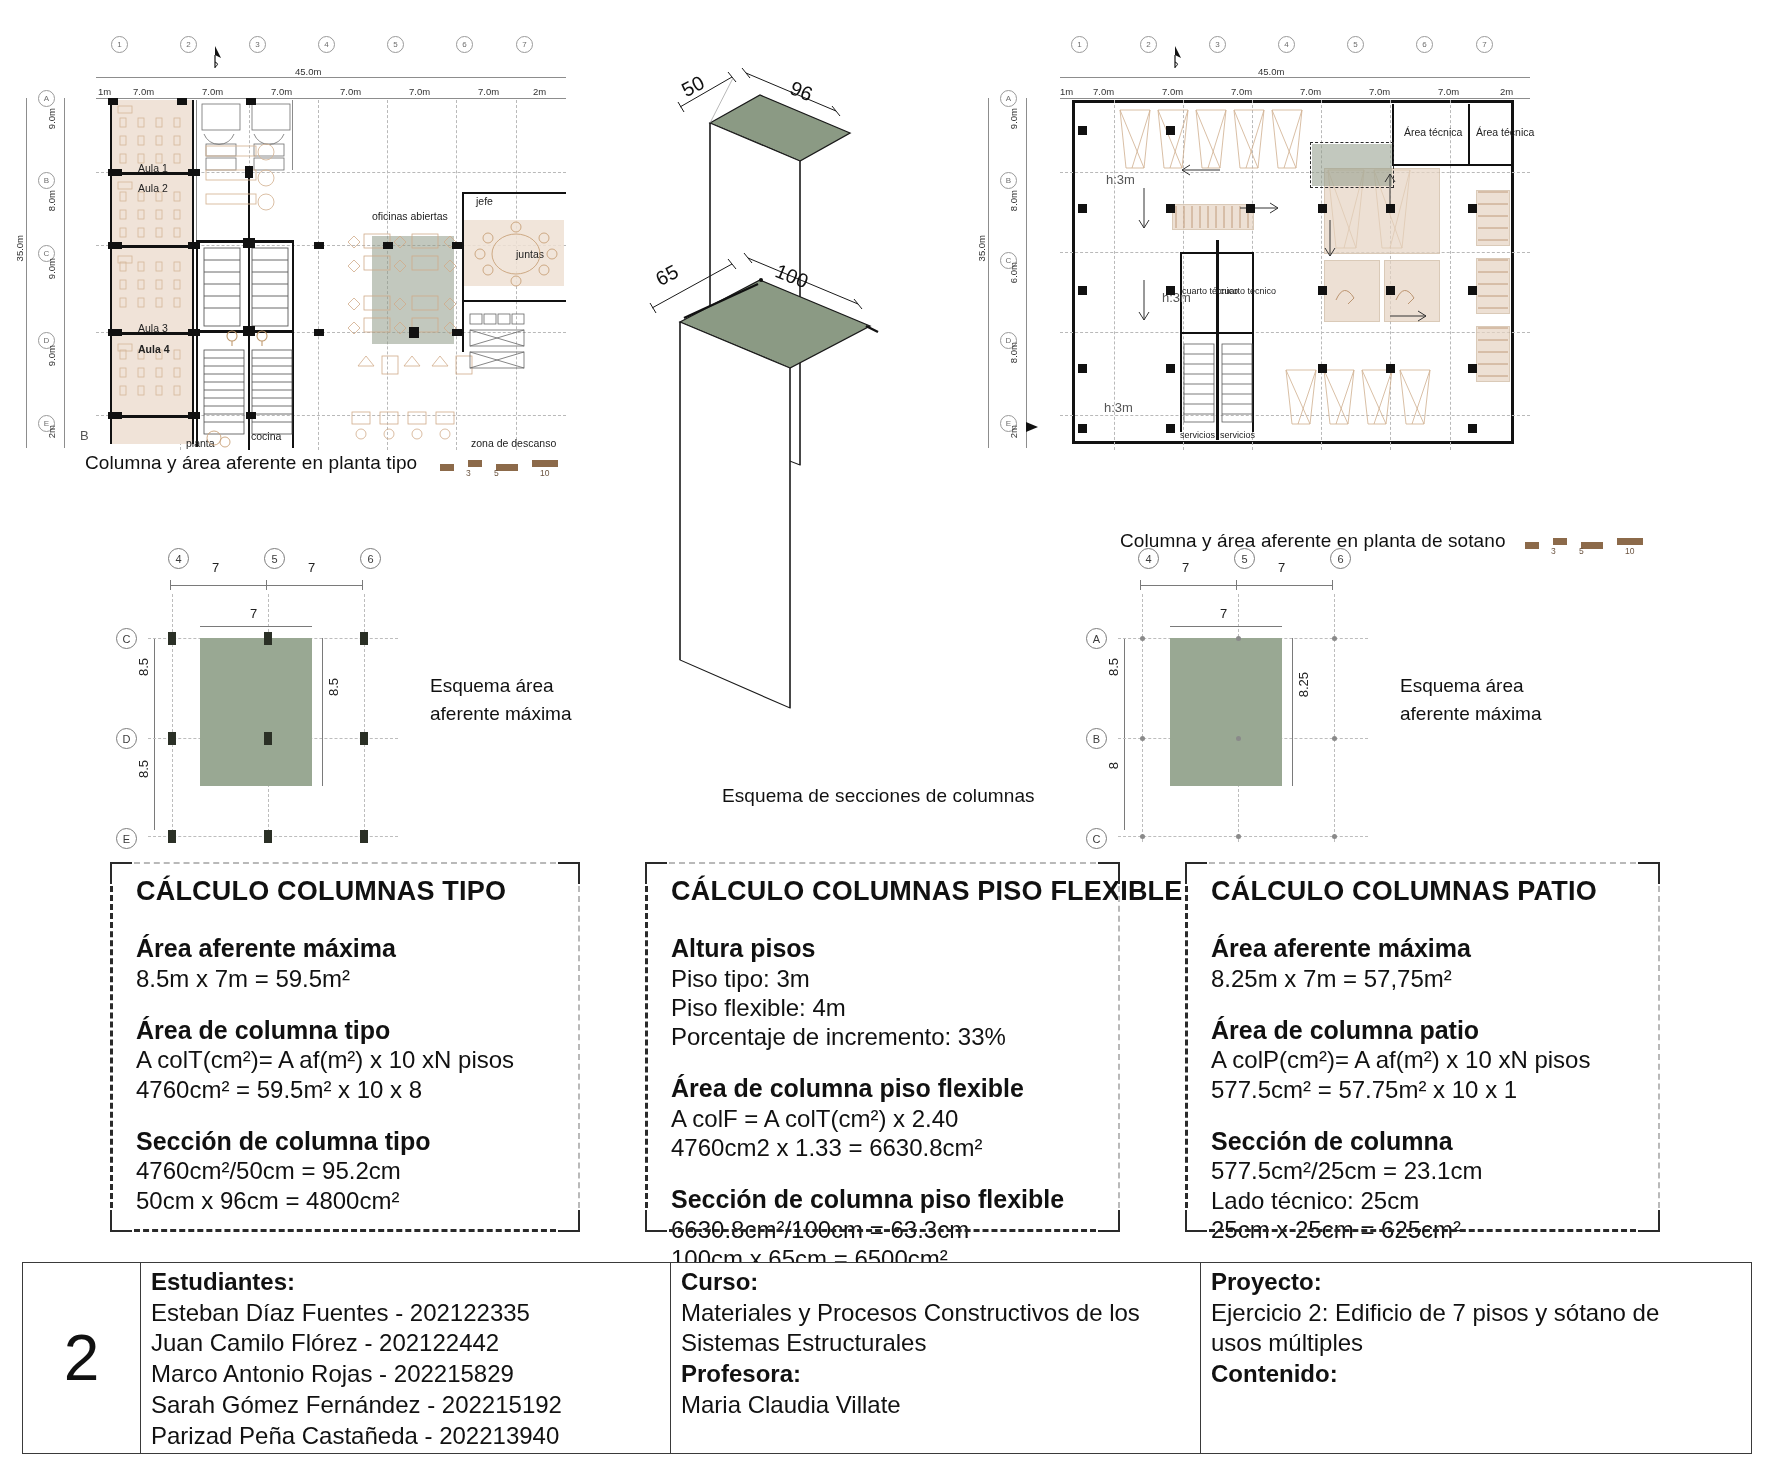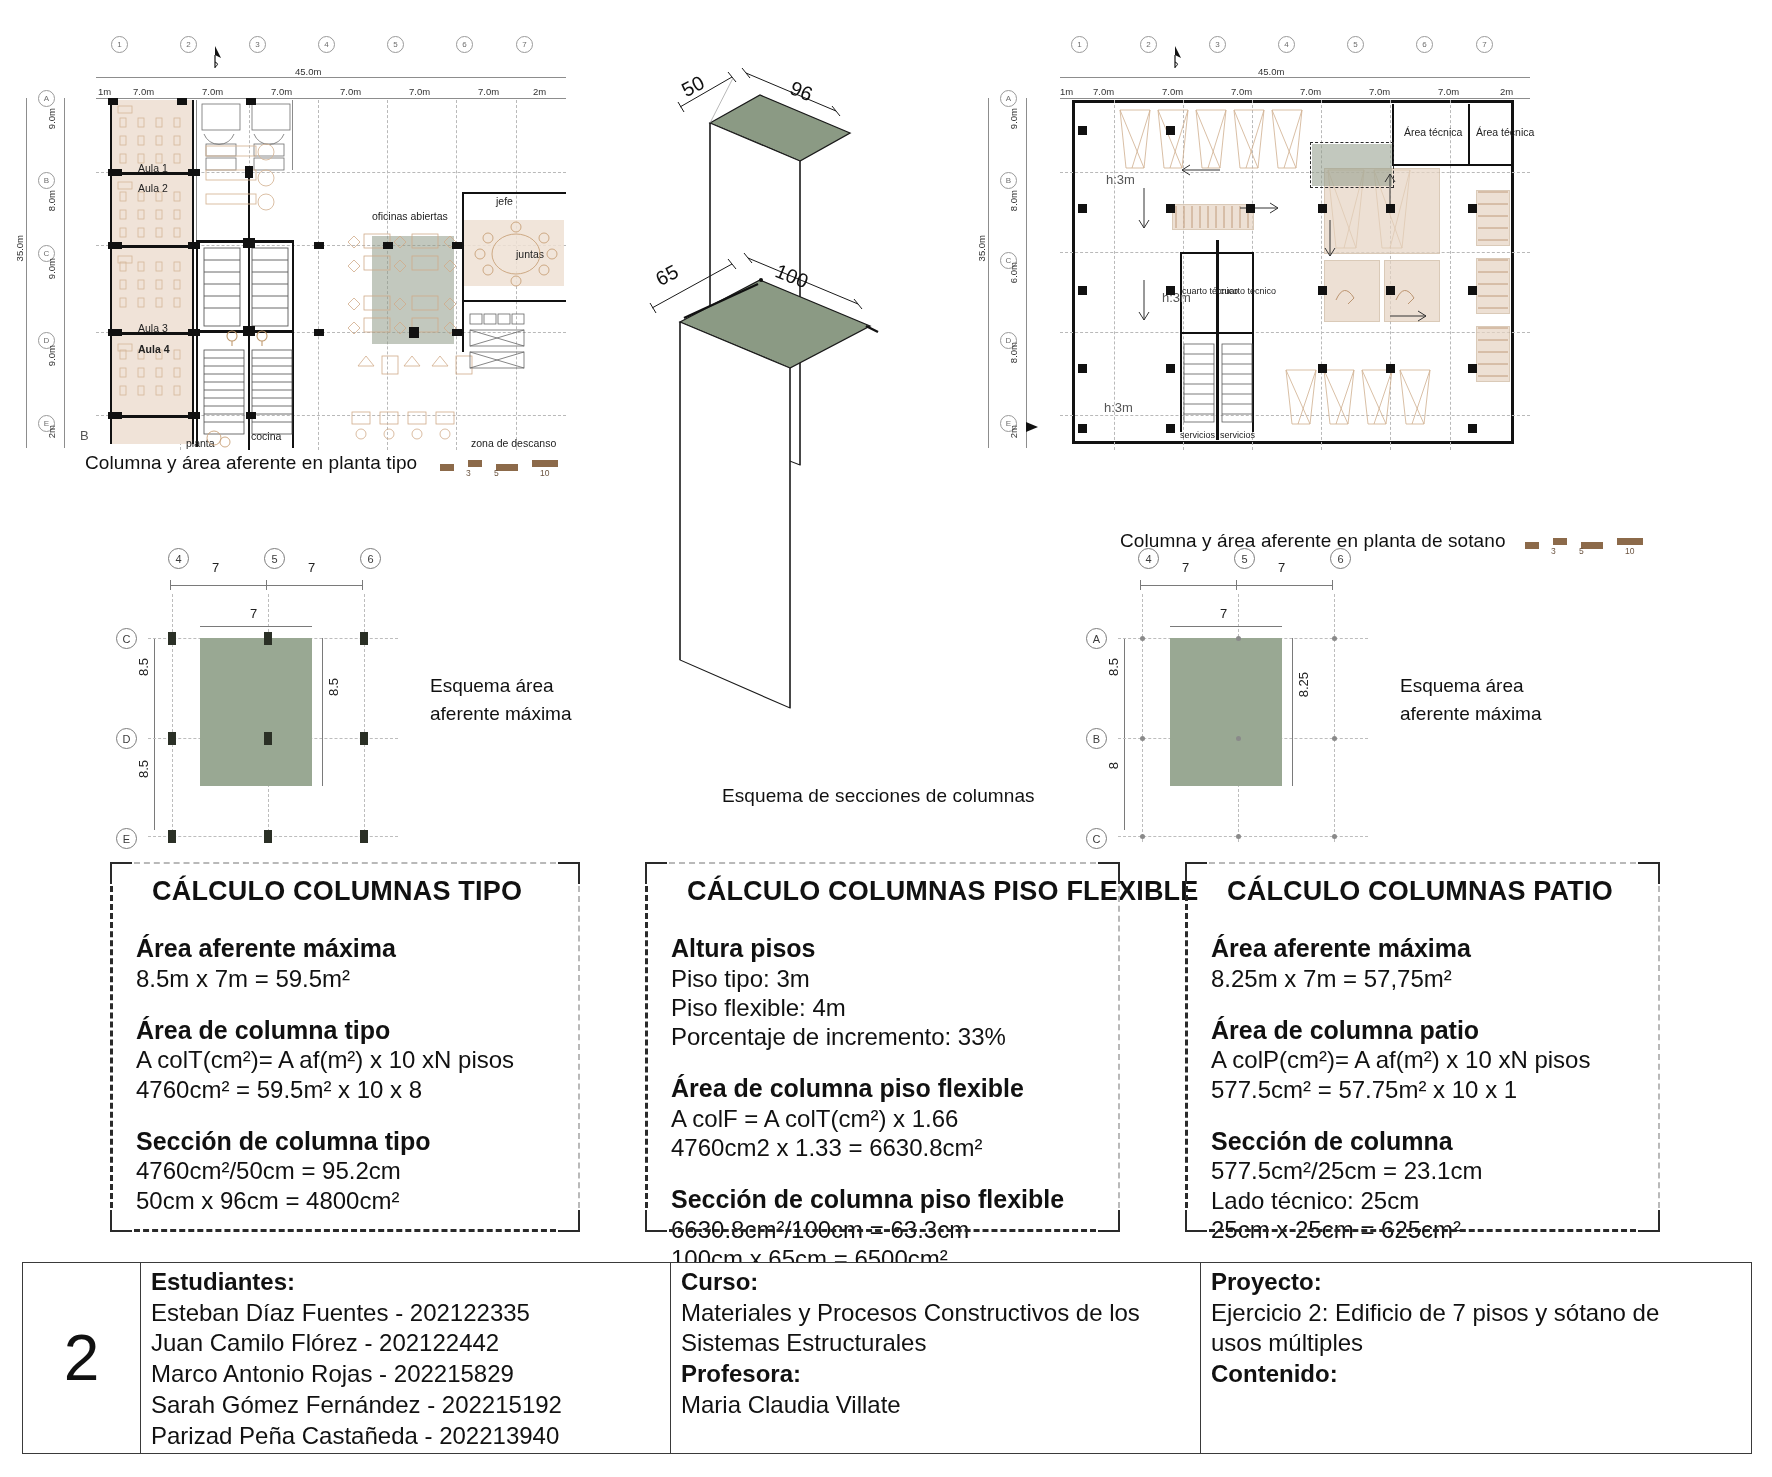--- a/index.html
+++ b/index.html
@@ -146,21 +146,20 @@
   .calc-deco .edge-r {
     position:absolute; top:24px; bottom:24px; right:0; width:0;
     border-left: 2px dashed #b9b9b9;
   }
   .calc-title {
     font-size: 27px;
     font-weight: bold;
     letter-spacing: .2px;
     margin-bottom: 26px;
     white-space: nowrap;
-    margin-left: 16px;
   }
   .calc-group { margin-bottom: 22px; }
   .calc-h {
     font-size: 25px;
     font-weight: bold;
     line-height: 1.22;
     white-space: nowrap;
   }
   .calc-l {
     font-size: 24px;
@@ -424,21 +423,21 @@
             <path d="M58 10 l8 -10 8 10 z"></path>
               <path d="M86 10 l8 -10 8 10 z"></path>
             <rect x="110" y="0" width="16" height="18"></rect>
           </g>
         </g>
       </svg>
 
       <div class="wall" style="left:366px; top:92px; width:2px; height:160px;"></div>
       <div class="wall" style="left:366px; top:92px; width:104px; height:2px;"></div>
       <div class="room-fill2" style="left:368px; top:120px; width:100px; height:66px;"></div>
-      <div class="room-lbl" style="left:400px; top:95px;">jefe</div>
+      <div class="room-lbl" style="left:380px; top:95px;">jefe</div>
       <div class="room-lbl" style="left:420px; top:148px;">juntas</div>
       <svg class="abs" style="left:368px; top:118px;" width="104" height="74">
         <g fill="none" stroke="#c8a179" stroke-width=".9">
           <ellipse cx="52" cy="36" rx="24" ry="20"></ellipse>
           <circle cx="52" cy="9" r="5"></circle>
             <circle cx="52" cy="63" r="5"></circle>
           <circle cx="24" cy="20" r="5"></circle>
             <circle cx="80" cy="20" r="5"></circle>
           <circle cx="24" cy="52" r="5"></circle>
             <circle cx="80" cy="52" r="5"></circle>
@@ -920,21 +919,21 @@
     <div class="calc-title">CÁLCULO COLUMNAS PISO FLEXIBLE</div>
 
     <div class="calc-group">
       <div class="calc-h">Altura pisos</div>
       <div class="calc-l">Piso tipo: 3m</div>
       <div class="calc-l">Piso flexible: 4m</div>
       <div class="calc-l">Porcentaje de incremento: 33%</div>
     </div>
     <div class="calc-group">
       <div class="calc-h">Área de columna piso flexible</div>
-      <div class="calc-l">A colF = A colT(cm²) x 1.66</div>
+      <div class="calc-l">A colF = A colT(cm²) x 2.40</div>
       <div class="calc-l">4760cm2 x 1.33 = 6630.8cm²</div>
     </div>
     <div class="calc-group">
       <div class="calc-h">Sección de columna piso flexible</div>
       <div class="calc-l">6630.8cm²/100cm = 63.3cm</div>
       <div class="calc-l">100cm x 65cm = 6500cm²</div>
     </div>
   </div>
 
   <div class="calcblock" style="left:1185px; top:862px; width:475px; height:370px;">

